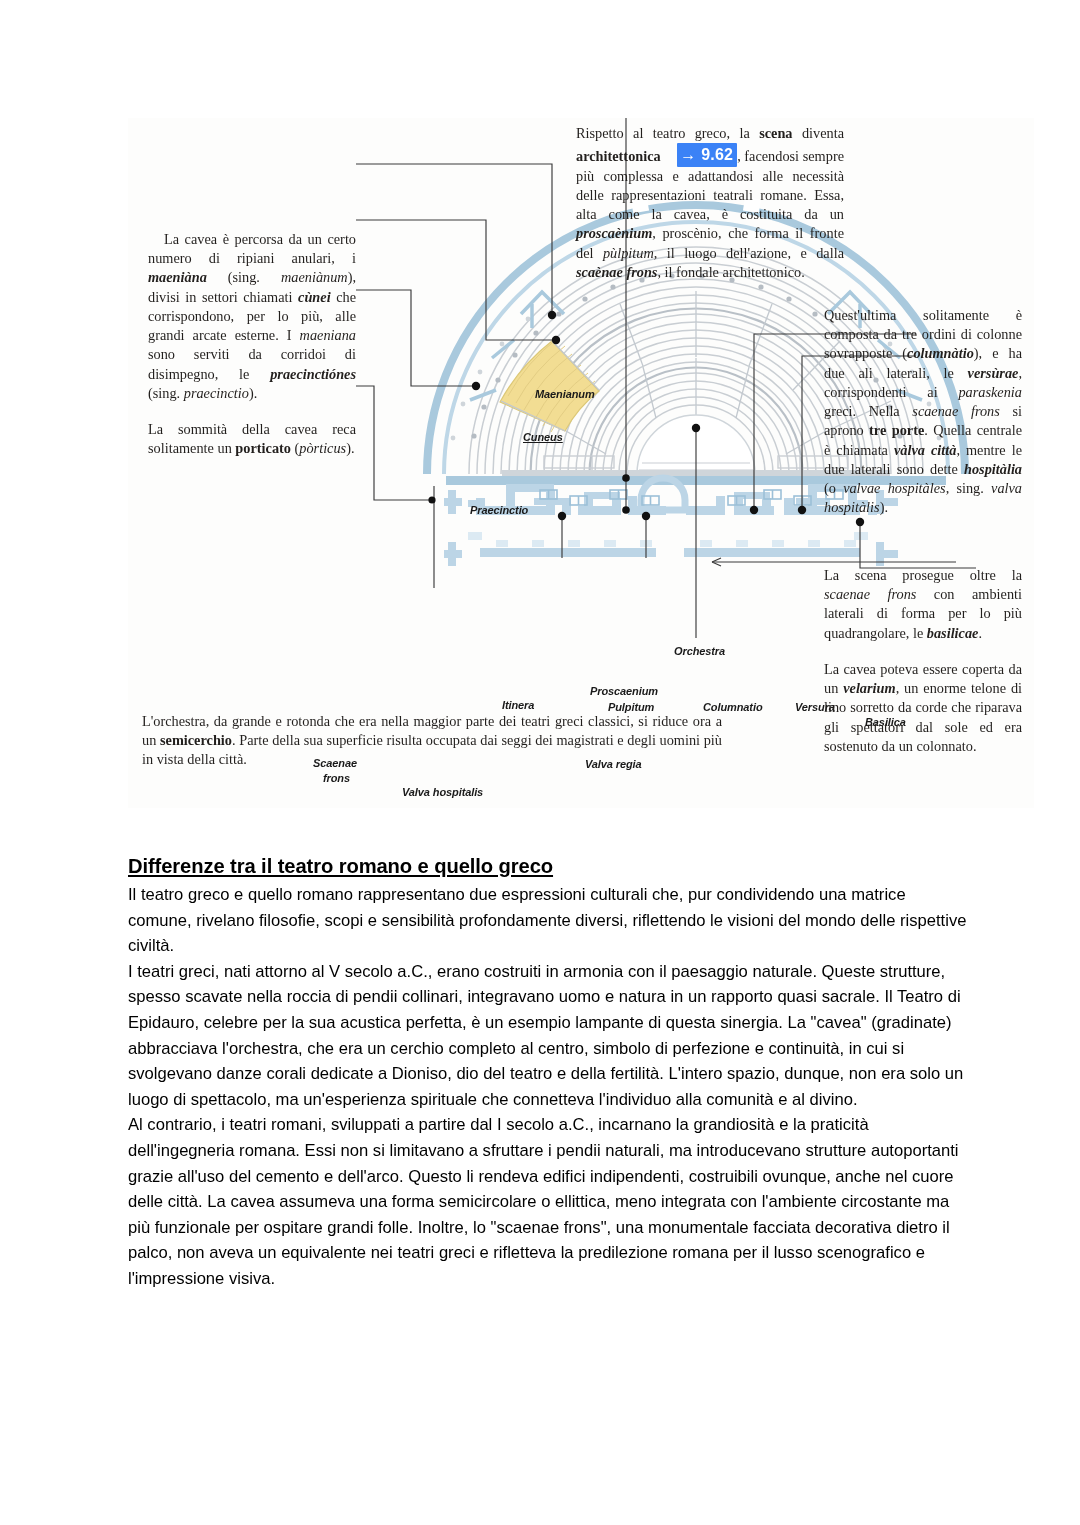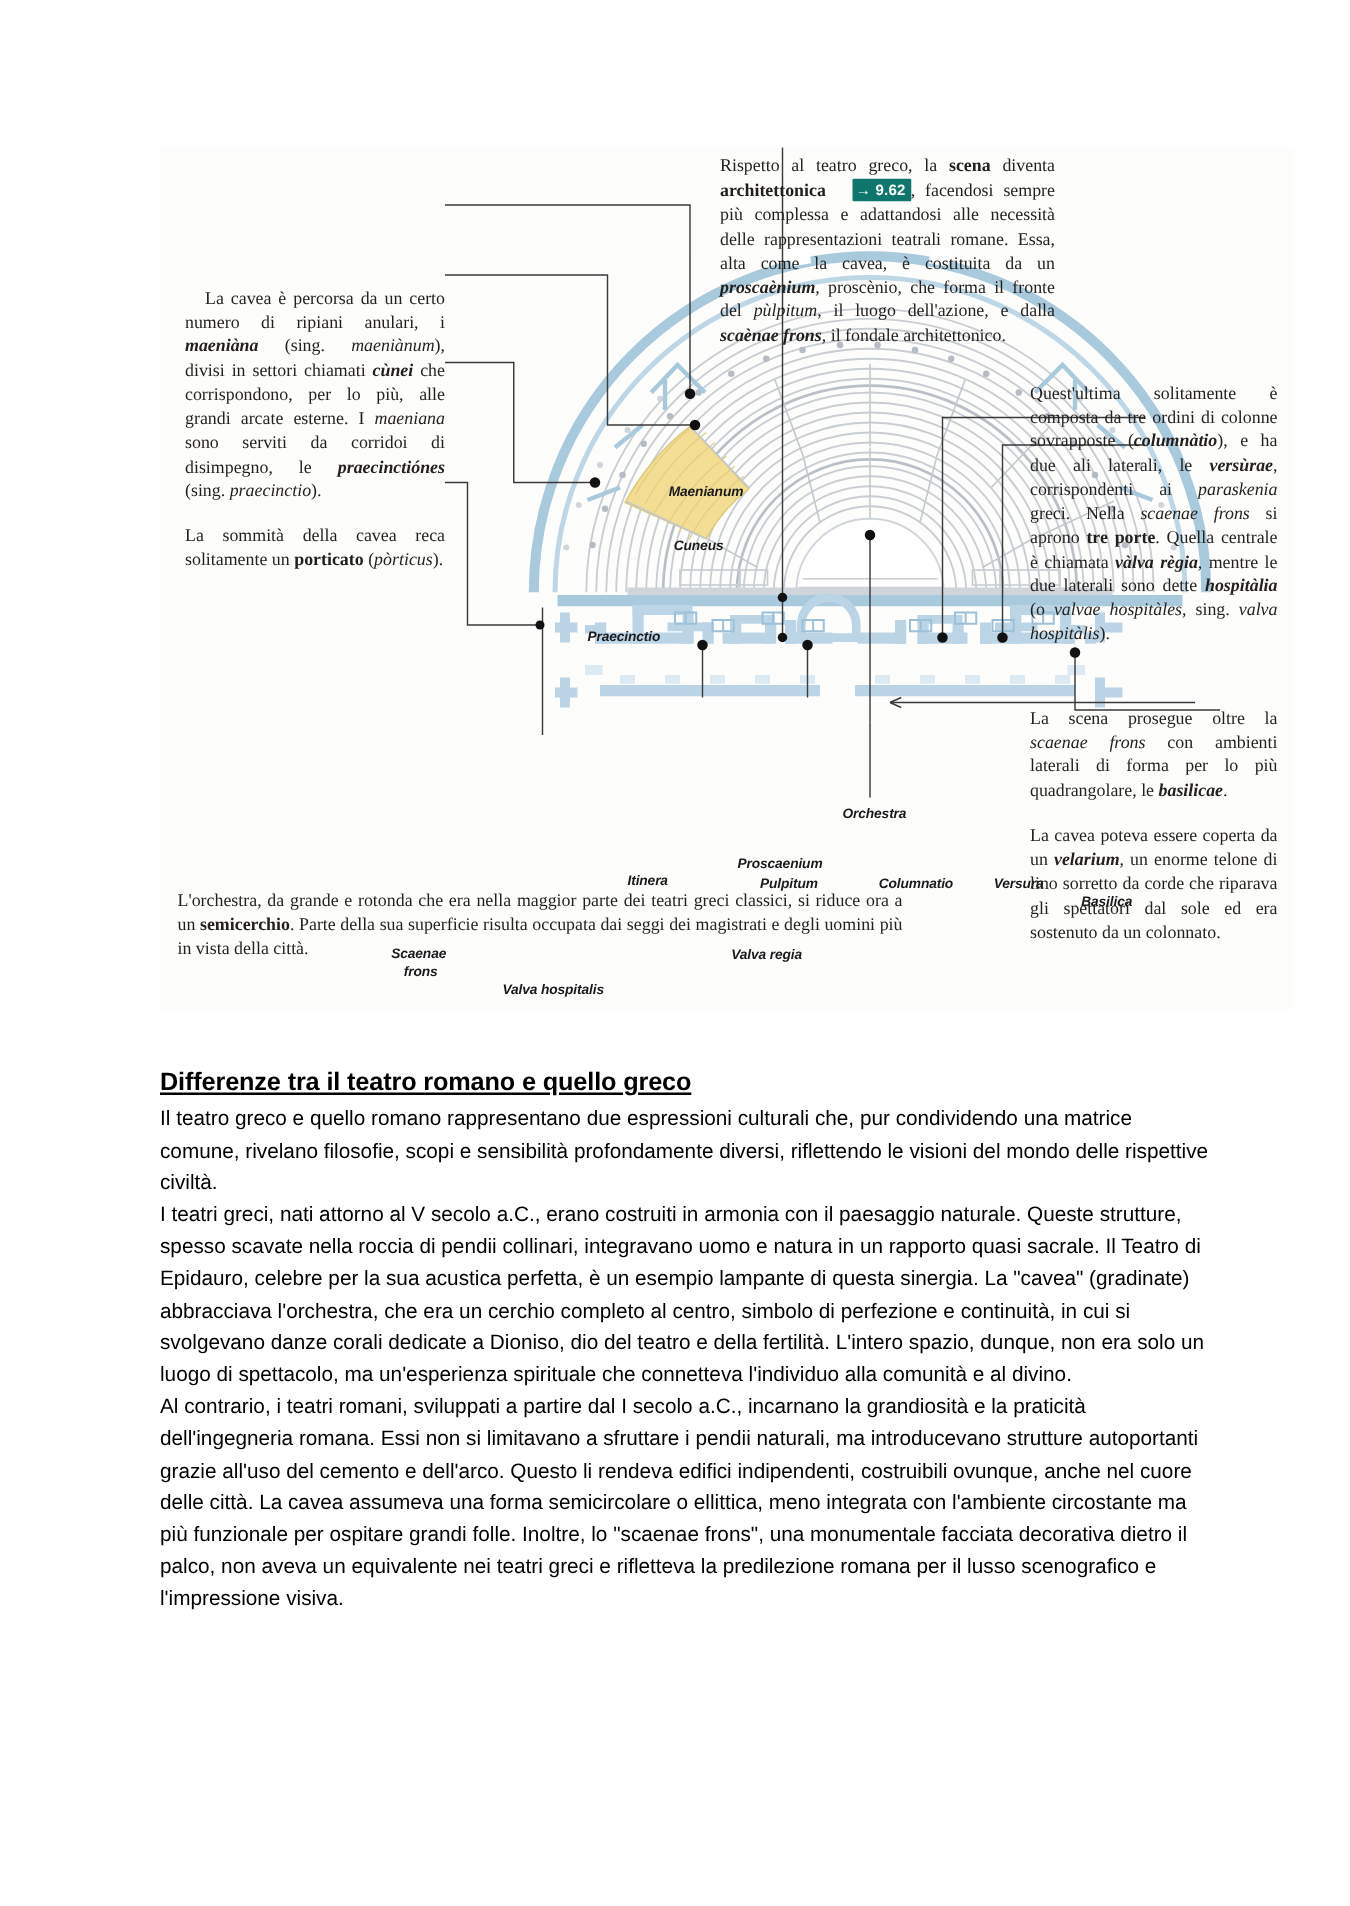--- a/index.html
+++ b/index.html
@@ -74,24 +74,24 @@
   .col-bottom {
     position: absolute;
     left: 14px;
     top: 594px;
     width: 580px;
   }
   .col-bottom p { margin: 0; }
 
   .ref-badge {
     display: inline-block;
-    background: #0f766e;
+    background: #3b82f6;
     color: #ffffff;
     font-family: "Liberation Sans", sans-serif;
-    font-size: 12px;
+    font-size: 16px;
     font-weight: bold;
     padding: 1px 4px 1px 3px;
     letter-spacing: 0.2px;
     vertical-align: 1px;
     border-radius: 1px;
     margin-left: 13px;
   }
 
   
   .plan-svg {
@@ -424,21 +424,21 @@
         <circle cx="340" cy="310" r="4.2"></circle>
         <circle cx="398" cy="392" r="4.2"></circle>
         <circle cx="446" cy="392" r="4.2"></circle>
         <circle cx="504" cy="404" r="4.2"></circle>
         <circle cx="206" cy="398" r="4.2"></circle>
         <circle cx="290" cy="398" r="4.2"></circle>
       </g>
     </svg>
 
     <div class="lbl" style="left:407px; top:270px;">Maenianum</div>
-    <div class="lbl" style="left:411px; top:313px;">Cuneus</div>
+    <div class="lbl" style="left:395px; top:313px;text-decoration:underline;">Cuneus</div>
     <div class="lbl" style="left:342px; top:386px;">Praecinctio</div>
     <div class="lbl" style="left:546px; top:527px;">Orchestra</div>
     <div class="lbl" style="left:374px; top:581px;">Itinera</div>
     <div class="lbl" style="left:462px; top:567px;">Proscaenium</div>
     <div class="lbl" style="left:480px; top:583px;">Pulpitum</div>
     <div class="lbl" style="left:575px; top:583px;">Columnatio</div>
     <div class="lbl" style="left:667px; top:583px;">Versura</div>
     <div class="lbl" style="left:737px; top:598px;">Basilica</div>
     <div class="lbl" style="left:185px; top:639px;">Scaenae</div>
     <div class="lbl" style="left:195px; top:654px;">frons</div>
@@ -465,21 +465,21 @@
         Essa, alta come la cavea, è costituita da un <i><b>proscaènium</b></i>, proscènio, che forma il
         fronte del <i>pùlpitum</i>, il luogo dell'azione, e dalla <i><b>scaènae frons</b></i>, il fondale architettonico.
       </p>
     </div>
 
     <div class="col-right-a fig-serif">
       <p>
         Quest'ultima solitamente è composta da tre ordini di colonne sovrapposte
         (<i><b>columnàtio</b></i>), e ha due ali laterali, le <i><b>versùrae</b></i>, corrispondenti ai
         <i>paraskenia</i> greci. Nella <i>scaenae frons</i> si aprono <b>tre porte</b>. Quella centrale è
-        chiamata <i><b>vàlva règia</b></i>, mentre le due laterali sono dette <i><b>hospitàlia</b></i>
+        chiamata <i><b>vàlva città</b></i>, mentre le due laterali sono dette <i><b>hospitàlia</b></i>
         (o <i>valvae hospitàles</i>, sing. <i>valva hospitàlis</i>).
       </p>
     </div>
 
     <div class="col-right-b fig-serif">
       <p>
         La scena prosegue oltre la <i>scaenae frons</i> con ambienti laterali di forma per lo più
         quadrangolare, le <i><b>basilicae</b></i>.
       </p>
       <p>

